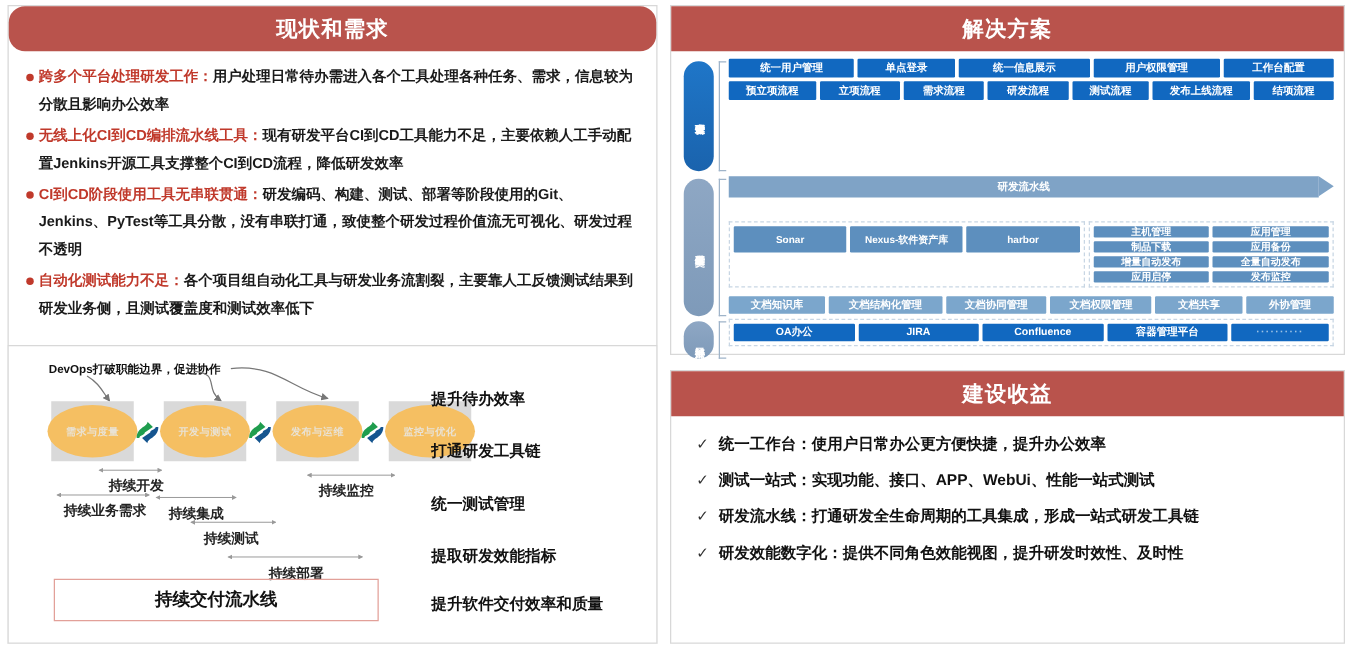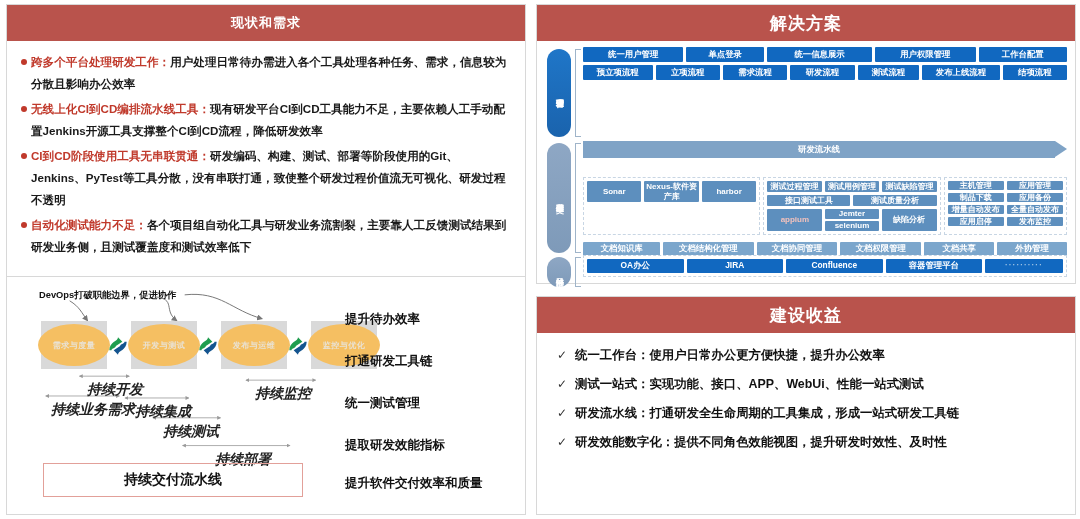--- a/index.html
+++ b/index.html
@@ -15,21 +15,21 @@
   .panel { position: absolute; background:#fff; border:1px solid #d8d8d8; }
   .panel-head {
     background:#b9534c; color:#fff; text-align:center;
     font-weight:bold; letter-spacing:1px;
     display:flex; align-items:center; justify-content:center;
   }
   .panel-body { position:relative; }
 
   
   #left-panel { left:6px; top:4px; width:520px; height:511px; }
-  #left-head { height:36px; font-size:13px; }
+  #left-head { height:36px; font-size:17px;border-radius:13px; }
   #left-body { padding:10px 14px 0 14px; }
 
   .bullet-row { display:flex; align-items:flex-start; margin-bottom:3px; }
   .bullet-dot {
     width:6px; height:6px; border-radius:50%; background:#c0392b;
     margin:8px 4px 0 0; flex:0 0 auto;
   }
   .bullet-text {
     font-size:11.6px; line-height:22px; color:#1a1a1a; font-weight:bold;
   }
@@ -48,22 +48,22 @@
     position:absolute; left:-3px; top:3px; width:72px; height:42px;
     background:#f5bf62; border-radius:50%;
     display:flex; align-items:center; justify-content:center;
     font-size:8px; color:#e9e2d4; font-weight:bold; letter-spacing:0.5px;
   }
   .s1{left:34px;} .s2{left:124px;} .s3{left:214px;} .s4{left:304px;}
 
   .devops-arrows { position:absolute; left:0; top:0; width:100%; height:100%;
                    pointer-events:none; }
 
-  .span-label { position:absolute; font-size:14px; font-weight:bold; color:#222;
-                white-space:nowrap;font-style:italic; }
+  .span-label { position:absolute; font-size:11px; font-weight:bold; color:#222;
+                white-space:nowrap; }
 
   #pipeline-box {
     position:absolute; left:36px; top:186px; width:260px; height:34px;
     border:1.4px solid #e2a099; display:flex; align-items:center;
     justify-content:center; font-size:14px; font-weight:bold; color:#111;
   }
 
   .benefit { position:absolute; left:338px; font-size:12.5px; font-weight:bold;
              color:#111; white-space:nowrap; }
 
@@ -288,39 +288,20 @@
             <div class="toolzone">
 
               <div class="tzbox" style="flex:1.35">
                 <div class="row" style="margin-bottom:0">
                   <div class="tcell" style="flex:1;height:21px">Sonar</div>
                   <div class="tcell" style="flex:1;height:21px">Nexus-软件资产库</div>
                   <div class="tcell" style="flex:1;height:21px">harbor</div>
                 </div>
               </div>
 
-              <div class="tzbox" style="flex:1.35">
-                <div class="row">
-                  <div class="tcell" style="flex:1;height:11px">测试过程管理</div>
-                  <div class="tcell" style="flex:1;height:11px">测试用例管理</div>
-                  <div class="tcell" style="flex:1;height:11px">测试缺陷管理</div>
-                </div>
-                <div class="row">
-                  <div class="tcell" style="flex:1;height:11px">接口测试工具</div>
-                  <div class="tcell" style="flex:1;height:11px">测试质量分析</div>
-                </div>
-                <div class="row" style="margin-bottom:0">
-                  <div class="tcell pink" style="flex:1;height:22px">appium</div>
-                  <div style="flex:1;display:flex;flex-direction:column;gap:2px">
-                    <div class="tcell" style="height:10px">Jemter</div>
-                    <div class="tcell" style="height:10px">selenium</div>
-                  </div>
-                  <div class="tcell" style="flex:1;height:22px">缺陷分析</div>
-                </div>
-              </div>
 
               <div class="tzbox" style="flex:0.92">
                 <div class="row">
                   <div class="tcell" style="flex:1;height:9px">主机管理</div>
                   <div class="tcell" style="flex:1;height:9px">应用管理</div>
                 </div>
                 <div class="row">
                   <div class="tcell" style="flex:1;height:9px">制品下载</div>
                   <div class="tcell" style="flex:1;height:9px">应用备份</div>
                 </div>

